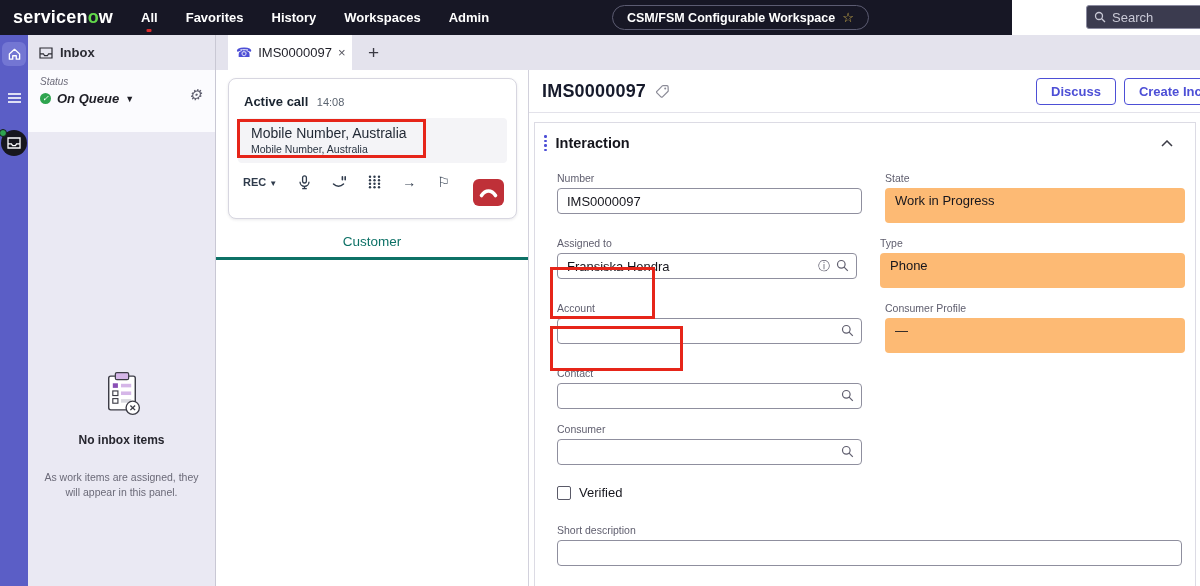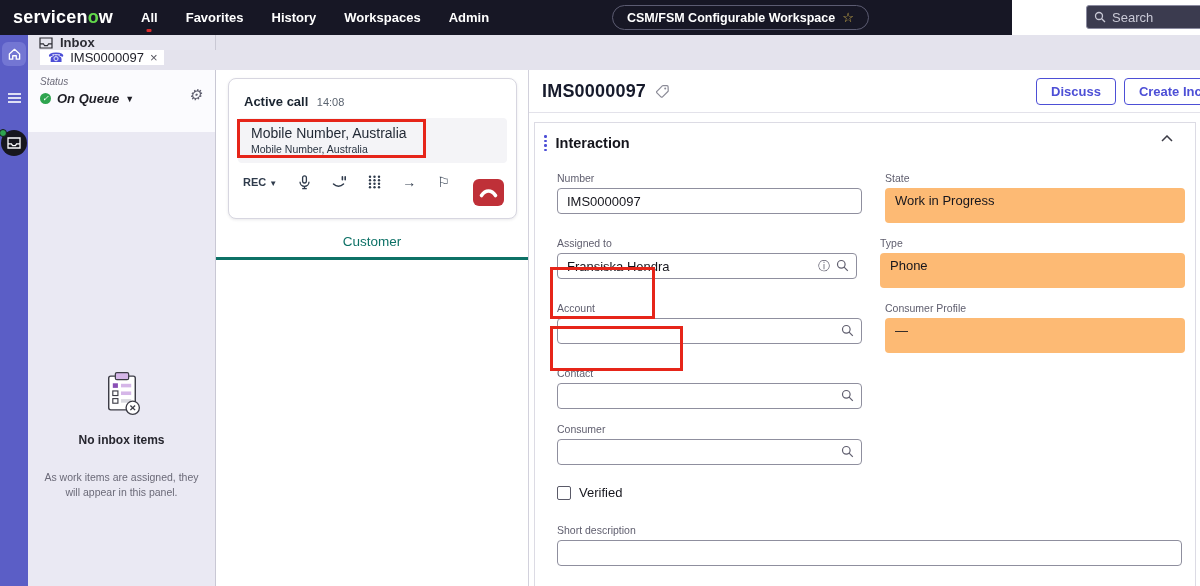--- a/index.html
+++ b/index.html
@@ -21,21 +21,21 @@
   .search-box input::placeholder { color:#c9c9d6; opacity:1; }
 
   
   .rail { position:absolute; top:35px; left:0; width:28px; bottom:0; background:#5b5ec6; display:flex; flex-direction:column; align-items:center; }
   .rail-home { width:24px; height:24px; margin-top:7px; background:#7376d3; border-radius:6px; display:flex; align-items:center; justify-content:center; cursor:pointer; }
   .rail-list { margin-top:24px; cursor:pointer; }
   .rail-inbox { position:relative; margin-top:22px; width:26px; height:26px; background:#17171e; border-radius:50%; display:flex; align-items:center; justify-content:center; cursor:pointer; }
   .rail-inbox .badge { position:absolute; top:-1px; left:-2px; width:8px; height:8px; background:#2ea44f; border:1.5px solid #17171e; border-radius:50%; }
 
   
-  .tabstrip { position:absolute; top:35px; left:28px; right:0; height:35px; background:#e4e3ed; display:flex; align-items:stretch;flex-direction:column; }
+  .tabstrip { position:absolute; top:35px; left:28px; right:0; height:35px; background:#e4e3ed; display:flex; align-items:stretch; }
   .inbox-header { width:188px; display:flex; align-items:center; gap:7px; padding-left:11px; border-right:1px solid #c9c8d4; background:#e6e5ef; font-size:13px; font-weight:700; color:#2b2b33; cursor:pointer; }
   .tab { margin-left:12px; width:124px; background:#fff; display:flex; align-items:center; gap:6px; padding:0 8px; font-size:13px; color:#1f1f28; font-weight:400; cursor:pointer; }
   .tab .phone-glyph { color:#4d4fd6; font-size:13px; }
   .tab .tab-close { margin-left:auto; color:#55555f; font-size:13px; cursor:pointer; }
   .tab-add { margin-left:16px; align-self:center; background:none; border:none; font-size:19px; color:#3a3a44; cursor:pointer; font-family:inherit; }
 
   
   .inbox-panel { position:absolute; top:70px; left:28px; width:188px; bottom:0; background:#eae9f3; border-right:1px solid #c9c8d4; }
   .status-block { background:#fbfbfe; padding:6px 12px 26px 12px; position:relative;font-style:italic; }
   .status-label { font-size:10px; color:#6c6b7a; }
@@ -68,21 +68,21 @@
 
   
   .main { position:absolute; top:70px; left:528px; right:0; bottom:0; background:#fff; border-left:1px solid #d2d1dc; }
   .title-row { height:43px; display:flex; align-items:center; padding-left:13px; border-bottom:1px solid #e3e2ea; position:relative; }
   .rec-title { font-size:18px; font-weight:700; color:#161a2b; letter-spacing:.2px; }
   .tag-icon { margin-left:9px; display:flex; cursor:pointer; }
   .title-btns { position:absolute; left:507px; top:8px; display:flex; gap:8px; }
   .btn-outline { height:27px; padding:0 14px; background:#fff; border:1.5px solid #4d4fd6; border-radius:4px; color:#4d4fd6; font-size:13px; font-weight:700; cursor:pointer; white-space:nowrap; font-family:inherit; }
 
   .form-card { margin-left:5px; margin-top:9px; width:662px; height:478px; border:1px solid #dcdbe4; background:#fff; }
-  .section-head { display:flex; align-items:flex-start; padding:12px 22px 8px 9px; }
+  .section-head { display:flex; align-items:center; padding:12px 22px 8px 9px; }
   .drag-dots { display:flex; flex-direction:column; gap:2px; margin-right:9px; cursor:grab; }
   .drag-dots i { width:2.5px; height:2.5px; background:#4d4fd6; border-radius:50%; }
   .section-title { font-size:14.5px; font-weight:700; color:#16161d; }
   .collapse { margin-left:auto; cursor:pointer; display:flex; }
 
   .form { padding:13px 0 0 22px; }
   .frow { display:flex; gap:23px; margin-bottom:14px; }
   .fcell { width:305px; }
   .fcell.right { width:300px; }
   .flabel { font-size:10.5px; color:#5f5e6e; margin-bottom:4px; }

